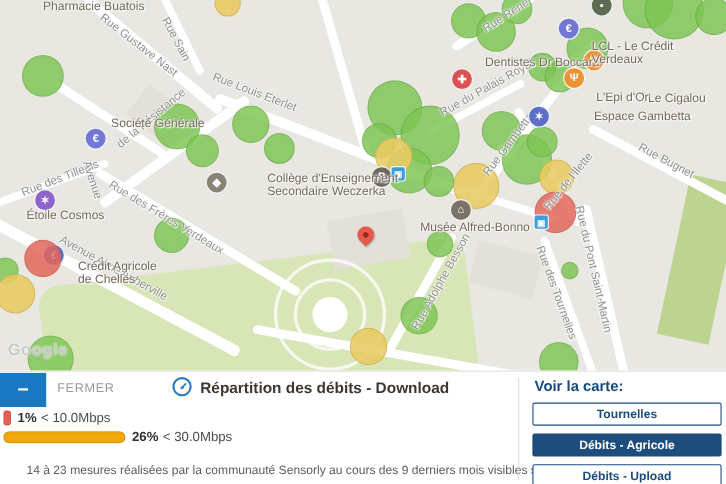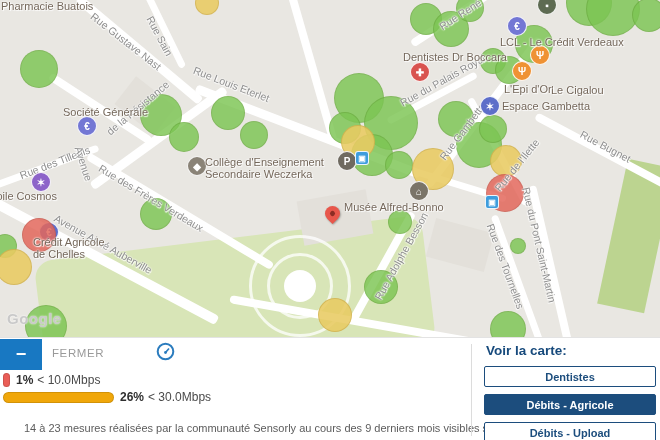--- a/index.html
+++ b/index.html
@@ -16,21 +16,21 @@
   .dot{position:absolute;border-radius:50%;z-index:3;}
   .dot.green{opacity:.82;border:1px solid rgba(96,156,52,.55);}
   .dot.yellow{opacity:.88;border:1px solid rgba(195,160,60,.55);}
   .dot.red{opacity:.85;border:1px solid rgba(185,80,70,.55);}
   .poi{position:absolute;width:20px;height:20px;border-radius:50%;display:flex;align-items:center;justify-content:center;
        color:#fff;font-size:10px;font-weight:bold;border:1px solid rgba(255,255,255,.9);z-index:5;box-sizing:border-box;}
   .poi.sq{width:14px;height:14px;border-radius:3px;font-size:8px;}
   .street{position:absolute;color:#8f8f8f;font-size:10.5px;white-space:nowrap;transform-origin:0 0;z-index:4;
           text-shadow:0 0 2px #fff,0 0 2px #fff,1px 1px 1px #fff;}
   .poilabel{position:absolute;color:#74675a;font-size:11px;white-space:pre-line;line-height:1.1;z-index:6;
-          text-shadow:0 0 2px #fff,0 0 2px #fff,1px 1px 1px #fff;}
+          text-shadow:0 0 2px #fff,0 0 2px #fff,1px 1px 1px #fff;padding-left:38px;}
   .poilabel.area{color:#6f6f6f;}
   .pin{position:absolute;width:15px;height:15px;background:#e8574b;border-radius:50% 50% 50% 0;
        transform:rotate(-45deg);box-shadow:0 1px 2px rgba(0,0,0,.35);z-index:6;}
   .pin::after{content:'';position:absolute;width:5px;height:5px;background:#8c2d24;border-radius:50%;top:5px;left:5px;}
   #gmark{position:absolute;left:7px;top:310px;font-size:15px;font-weight:bold;color:#c9c9c9;z-index:7;
          text-shadow:0 0 2px #fff;letter-spacing:.5px;}
 
   
   #panel{position:absolute;left:0;top:337px;width:660px;height:103px;background:#fff;border-top:1px solid #e3e3e3;z-index:10;}
   #close-btn{position:absolute;left:0;top:1px;width:42px;height:31px;color:#fff;font-size:18px;font-weight:bold;
@@ -177,37 +177,38 @@
     </button>
     <span id="fermer">FERMER</span>
 
     <span id="gauge">
       <svg width="19" height="19" viewBox="0 0 19 19">
         <circle cx="9.5" cy="9.5" r="7.8" fill="none" stroke="#2b7cbe" stroke-width="2"></circle>
         <line x1="9.5" y1="10.5" x2="13" y2="6.5" stroke="#2b7cbe" stroke-width="1.6"></line>
         <circle cx="9.5" cy="10.5" r="1.4" fill="#2b7cbe"></circle>
       </svg>
     </span>
+    <span id="ptitle">Répartition des débits - Download</span>
 
     <div id="legend">
         <div class="lrow">
           <div class="lbar" style="width: 7px; height: 14px; background: rgb(234, 94, 87);"></div>
           <b class="lpct">1%</b>
           <span class="ltxt">&lt; 10.0Mbps</span>
         </div>
         <div class="lrow">
           <div class="lbar" style="width: 111px; height: 11px; background: rgb(240, 167, 10);"></div>
           <b class="lpct">26%</b>
           <span class="ltxt">&lt; 30.0Mbps</span>
         </div>
       </div>
     <div id="note">14 à 23 mesures réalisées par la communauté Sensorly au cours des 9 derniers mois visibles sur la carte.</div>
 
     <div id="vdiv"></div>
     <div id="vheading" style="color: rgb(23, 74, 124);">Voir la carte:</div>
     <div id="btns">
-        <button class="mapbtn" style="border-color: rgb(28, 77, 125); color: rgb(28, 77, 125);">Dentistes</button>
+        <button class="mapbtn" style="border-color: rgb(28, 77, 125); color: rgb(28, 77, 125);">Tournelles</button>
         <button class="mapbtn" style="border-color: rgb(28, 77, 125); background: rgb(28, 77, 125); color: rgb(255, 255, 255);">Débits - Agricole</button>
         <button class="mapbtn" style="border-color: rgb(28, 77, 125); color: rgb(28, 77, 125);">Débits - Upload</button>
       </div>
   </div>
 
 </div>
 
 </body></html>

